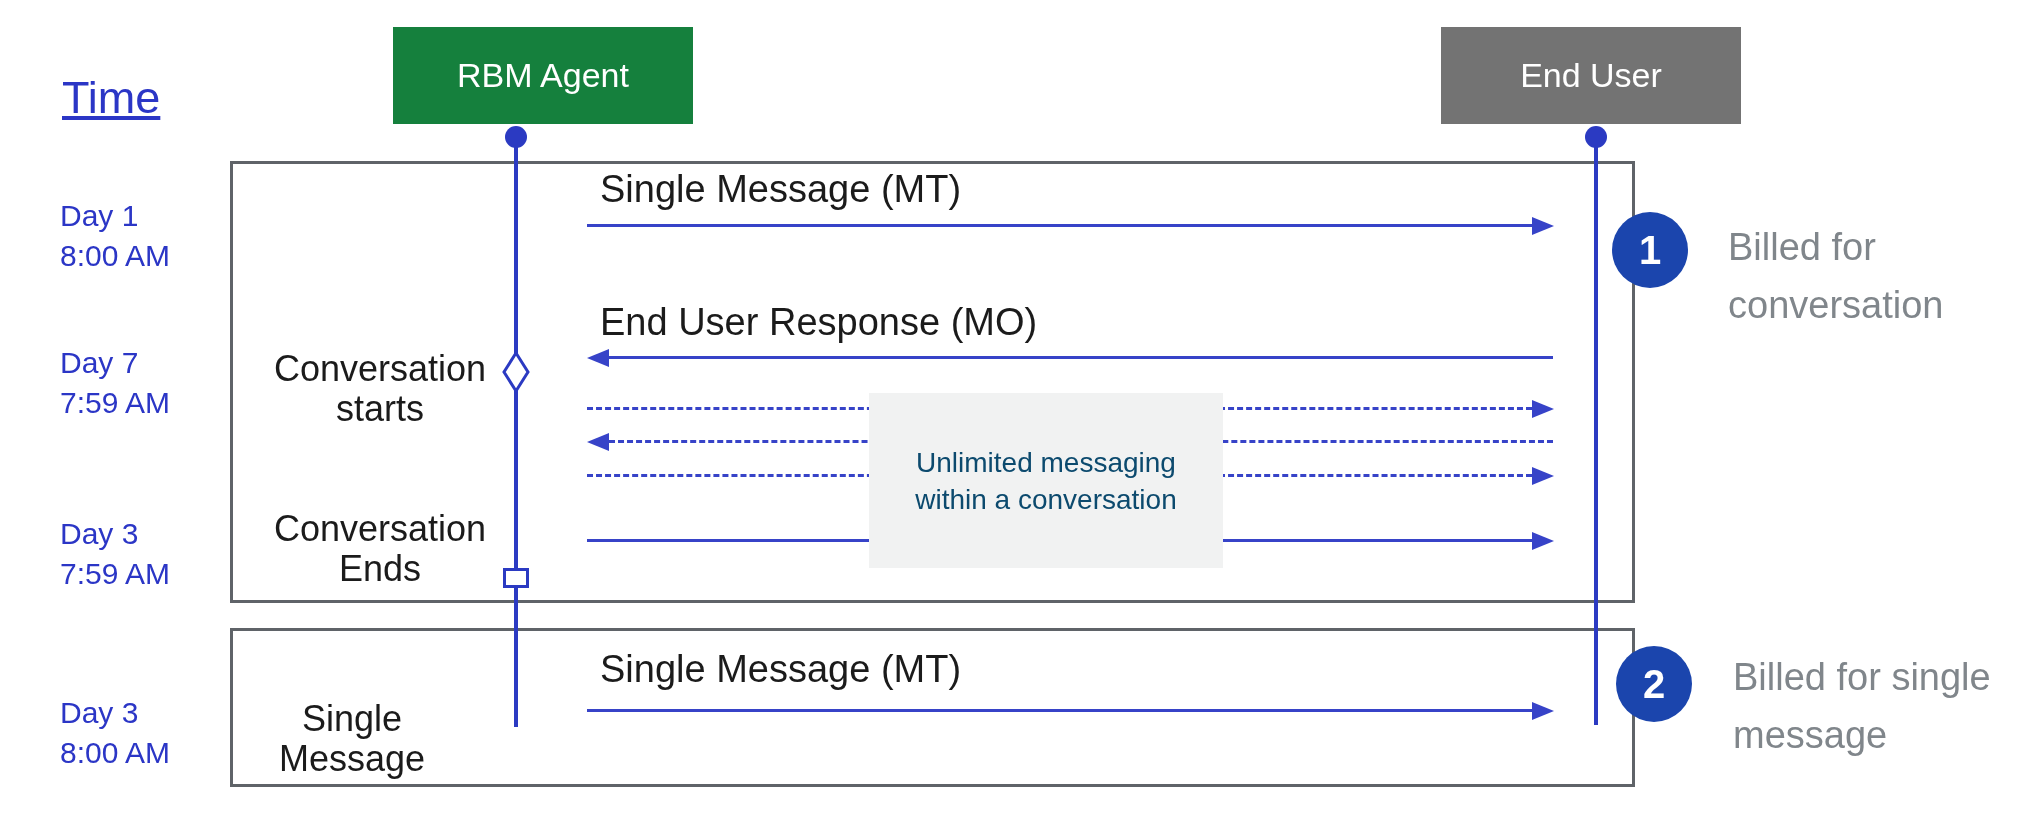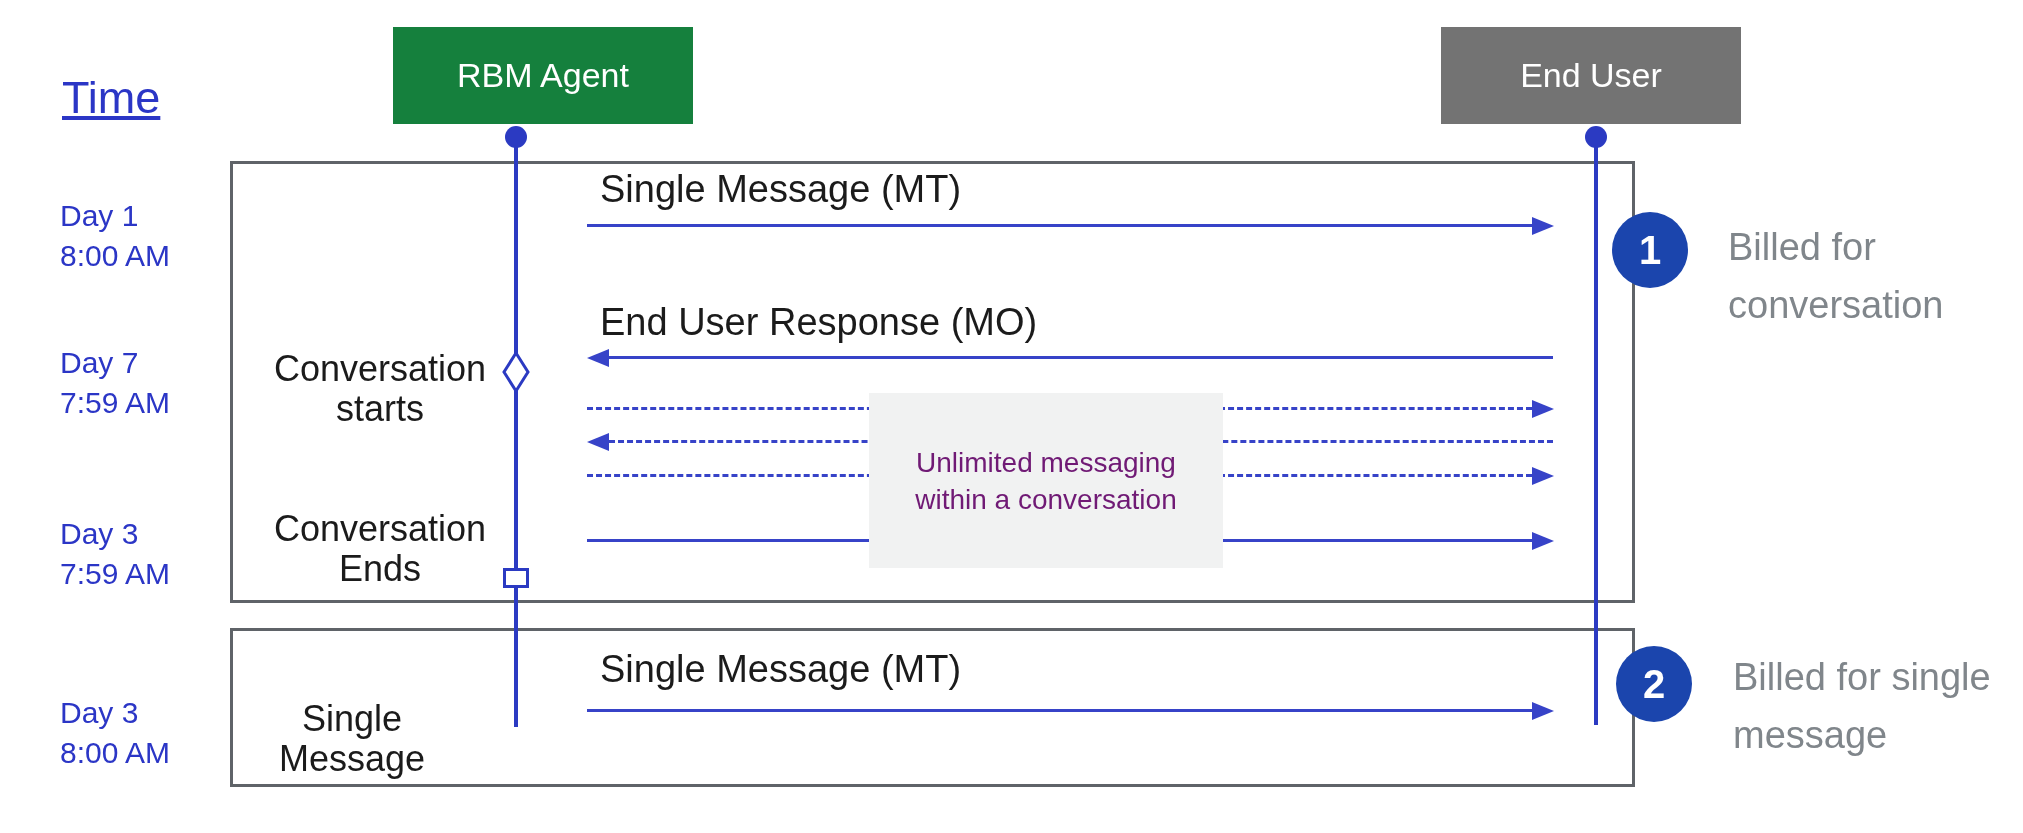--- a/index.html
+++ b/index.html
@@ -47,21 +47,21 @@
   .li-mo {left:609px;top:356px;width:944px;} .hd-mo {left:587px;top:349px;}
   .li-d1 {left:587px;top:407px;width:945px;} .hd-d1 {left:1532px;top:400px;}
   .li-d2 {left:609px;top:440px;width:944px;} .hd-d2 {left:587px;top:433px;}
   .li-d3 {left:587px;top:474px;width:945px;} .hd-d3 {left:1532px;top:467px;}
   .li-s4 {left:587px;top:539px;width:945px;} .hd-s4 {left:1532px;top:532px;}
   .li-mt2{left:587px;top:709px;width:945px;} .hd-mt2{left:1532px;top:702px;}
   
   .note{
     position:absolute;left:869px;top:393px;width:354px;height:175px;background:#f1f2f2;
     display:flex;align-items:center;justify-content:center;text-align:center;
-    font-size:28px;line-height:37px;color:#701a75;z-index:4;padding:0 16px;box-sizing:border-box;
+    font-size:28px;line-height:37px;color:#0c4a6e;z-index:4;padding:0 16px;box-sizing:border-box;
   }
   
   .frame-label{position:absolute;font-size:36px;line-height:40px;color:#1b1b1b;z-index:2;text-align:center;}
   .fl-starts{left:255px;top:349px;width:250px;}
   .fl-ends{left:255px;top:509px;width:250px;}
   .fl-single{left:257px;top:690px;width:190px;margin-top:9px;}
   
   .marker-diamond{position:absolute;left:501px;top:350px;z-index:5;}
   .marker-square{
     position:absolute;left:503px;top:568px;width:20px;height:14px;

